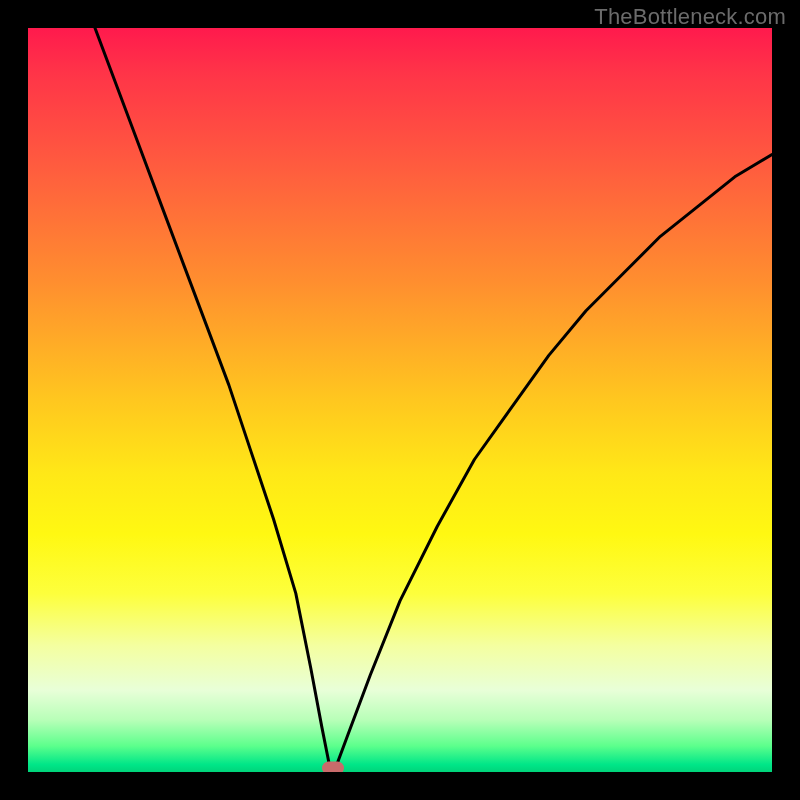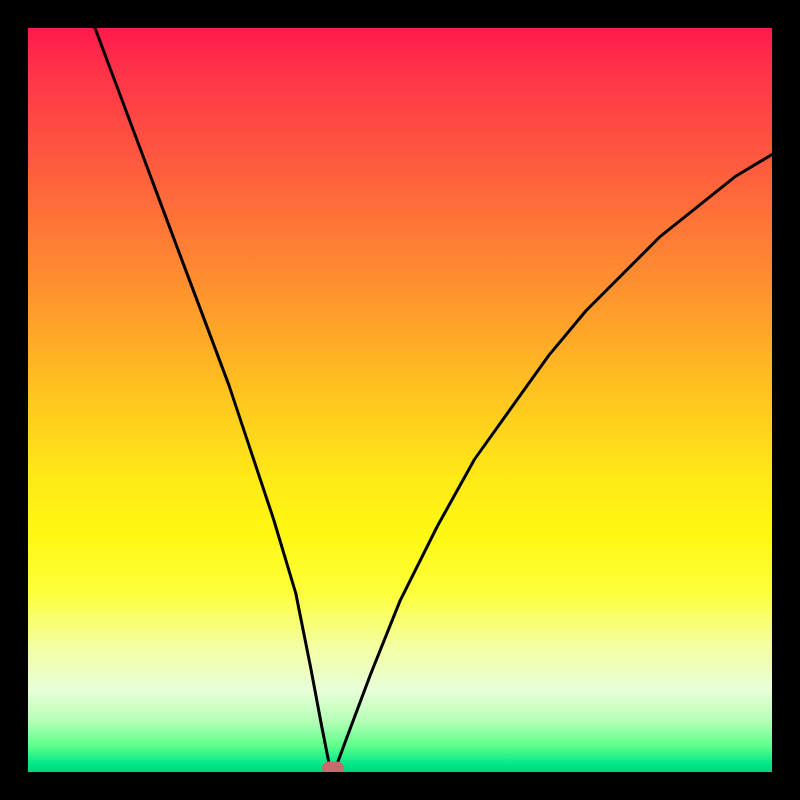--- a/index.html
+++ b/index.html
@@ -81,13 +81,14 @@
 <body>
 
 <div class="frame">
   <div class="plot">
     <div class="gradient"></div>
     <svg class="curve" viewBox="0 0 744 744" preserveAspectRatio="none">
       <path id="curve-path" d="M67.0 0.0 L89.3 59.5 L111.6 119.0 L133.9 178.6 L156.2 238.1 L178.6 297.6 L200.9 357.1 L223.2 424.1 L245.5 491.0 L267.8 565.4 L282.7 639.8 L293.9 699.4 L301.3 736.6 L308.8 736.6 L319.9 706.8 L342.2 647.3 L372.0 572.9 L409.2 498.5 L446.4 431.5 L483.6 379.4 L520.8 327.4 L558.0 282.7 L595.2 245.5 L632.4 208.3 L669.6 178.6 L706.8 148.8 L744.0 126.5" fill="none" stroke="#000" stroke-width="3" stroke-linejoin="round" stroke-linecap="round"></path>
     </svg>
     <div class="marker" id="marker" style="left: 305.04px; top: 740.28px;"></div>
   </div>
+  <div class="watermark">TheBottleneck.com</div>
 </div>
 
 </body></html>

